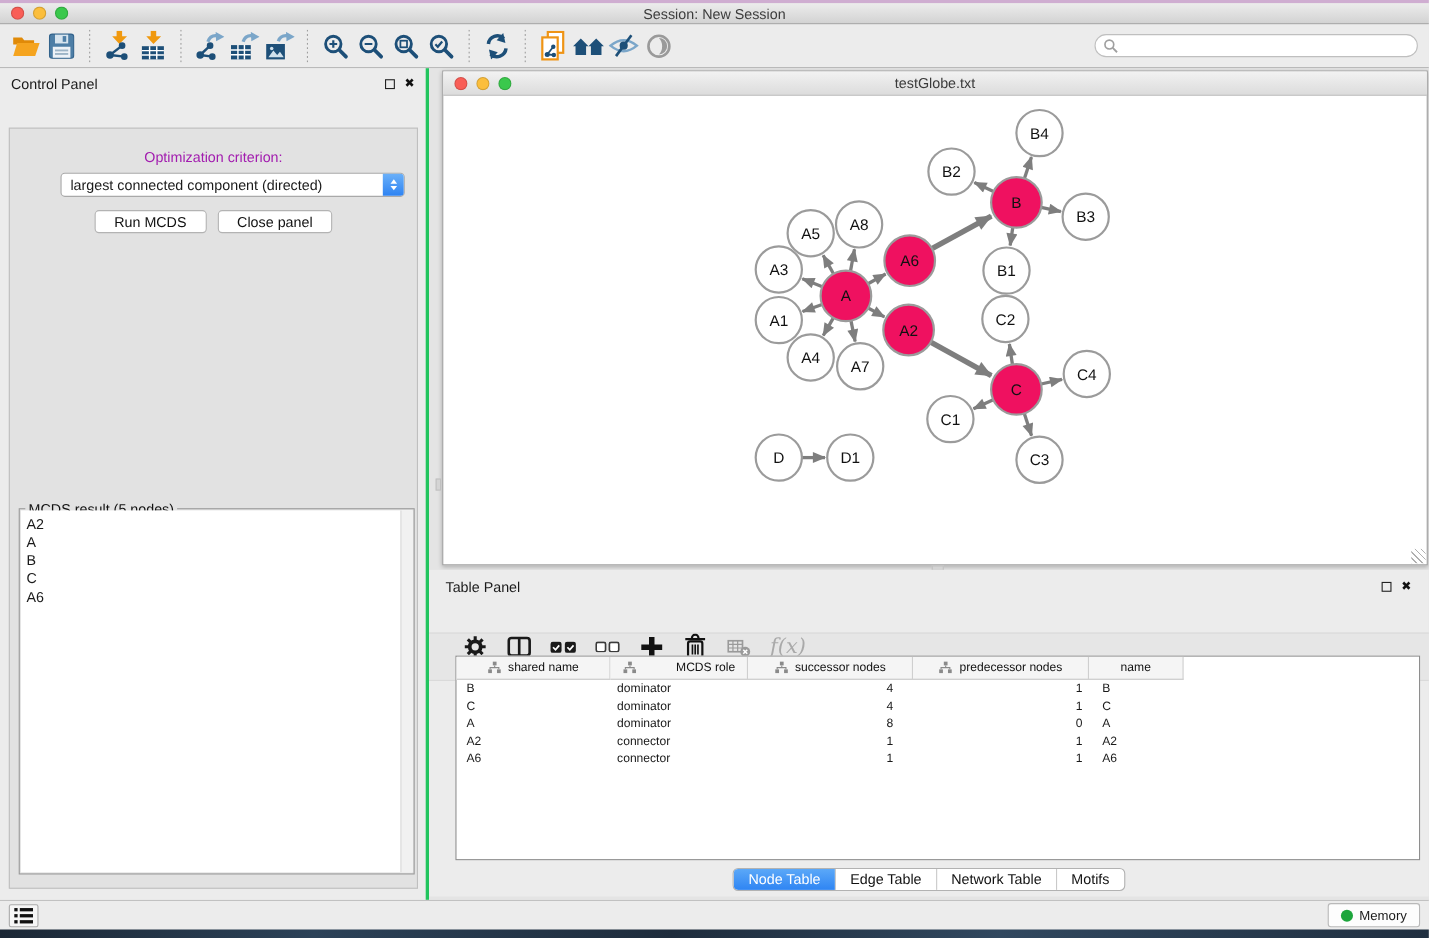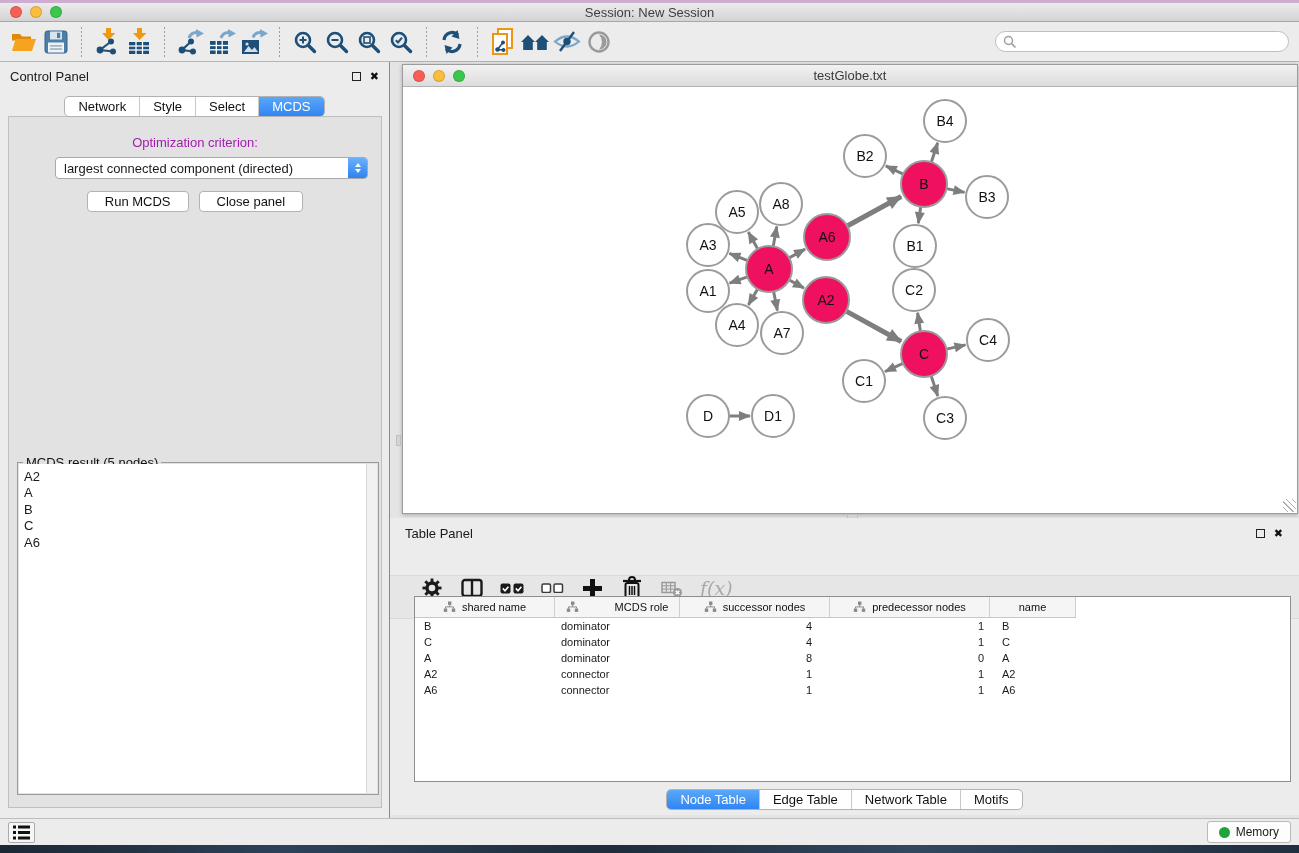--- a/index.html
+++ b/index.html
@@ -24,21 +24,21 @@
   .tb-sep { width:1px; height:30px; margin:0 9px; flex:none;
             background-image:linear-gradient(#9e9e9e 50%, transparent 50%); background-size:1px 4px; }
   .search-wrap { margin-left:auto; margin-right:10px; width:294px; height:21px; background:#fff;
                  border:1px solid #bfbfbf; border-radius:11px; display:flex; align-items:center; padding-left:7px; }
   .search-wrap input { border:none; outline:none; flex:1; height:17px; font-size:12px; background:transparent; }
 
   
   .main { display:flex; height:756px; }
 
   
-  .control-panel { width:390px; flex:none; background:#ececec; border-right:1px solid #22c55e; position:relative; }
+  .control-panel { width:390px; flex:none; background:#ececec; border-right:3px solid #22c55e; position:relative; }
   .cp-header { display:flex; align-items:center; padding:7px 10px 0 10px; font-size:13px; }
   .panel-icons { margin-left:auto; display:flex; align-items:center; gap:9px; }
   .float-icon { width:9px; height:9px; border:1.5px solid #222; display:inline-block; }
   .close-icon { font-size:11px; font-weight:bold; color:#111; line-height:9px; }
   .cp-tabs { position:absolute; top:34px; left:0; right:0; display:flex; justify-content:center; z-index:2; }
   .seg-tabs { display:inline-flex; background:#fff; border:1px solid #b2b2b2; border-radius:5px; overflow:hidden;
               height:21px; font-size:13px; }
   .seg-tab { padding:0 13px; display:flex; align-items:center; border-left:1px solid #c9c9c9; color:#111; }
   .seg-tab:first-child { border-left:none; }
   .seg-tab.selected { background:linear-gradient(#5ba8f8,#2f85f3); color:#fff; }
@@ -285,28 +285,20 @@
 <div class="main">
 
   <div class="control-panel">
     <div class="cp-header">
       <span>Control Panel</span>
       <span class="panel-icons">
         <span class="float-icon"></span>
         <span class="close-icon">✖</span>
       </span>
     </div>
-    <div class="cp-tabs">
-      <div class="seg-tabs" id="cp-tabs-host">
-          <div class="seg-tab">Network</div>
-          <div class="seg-tab">Style</div>
-          <div class="seg-tab">Select</div>
-          <div class="seg-tab selected">MCDS</div>
-        </div>
-    </div>
     <div class="cp-content">
       <div class="opt-label">Optimization criterion:</div>
       <div class="criterion-select">
         <span class="sel-text">largest connected component (directed)</span>
         <span class="sel-spinner">
           <span class="chev-up"></span>
             <span class="chev-down"></span>
         </span>
       </div>
       <div class="cp-buttons">

